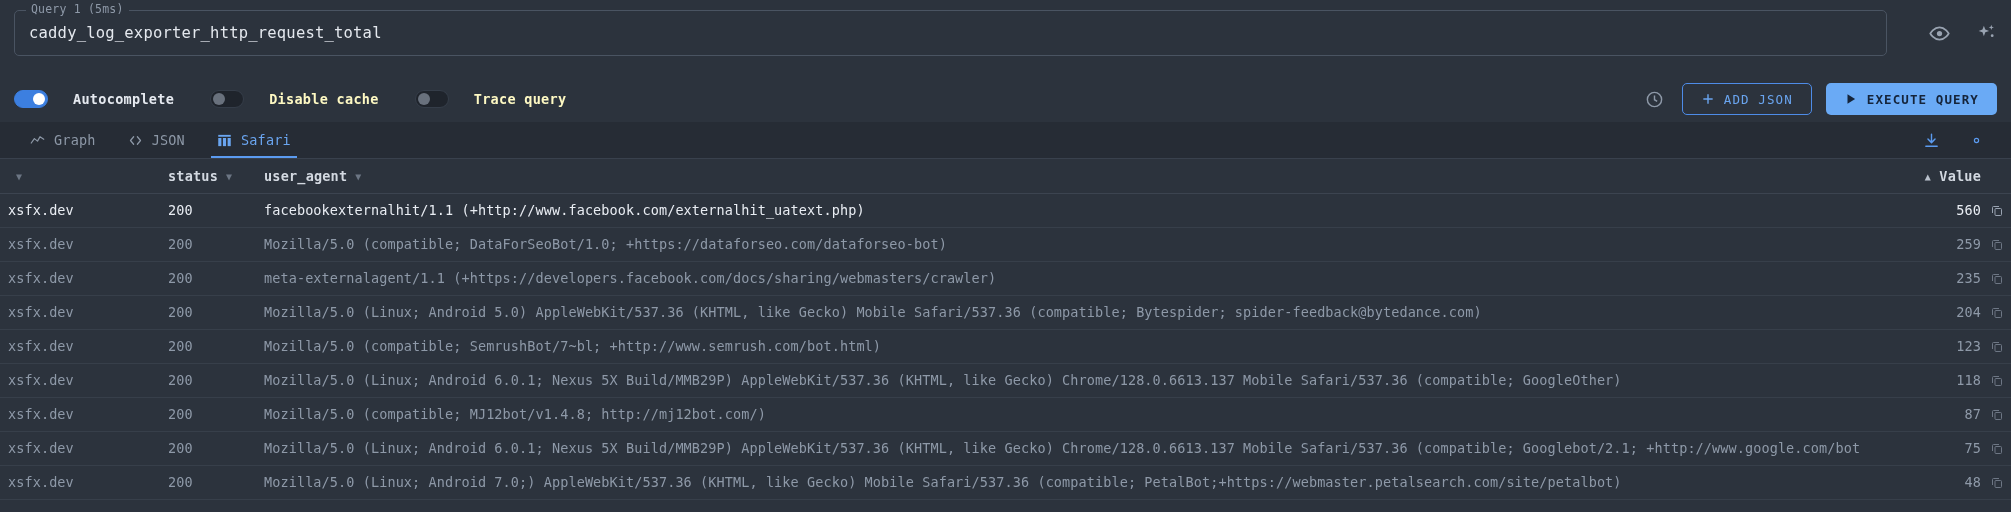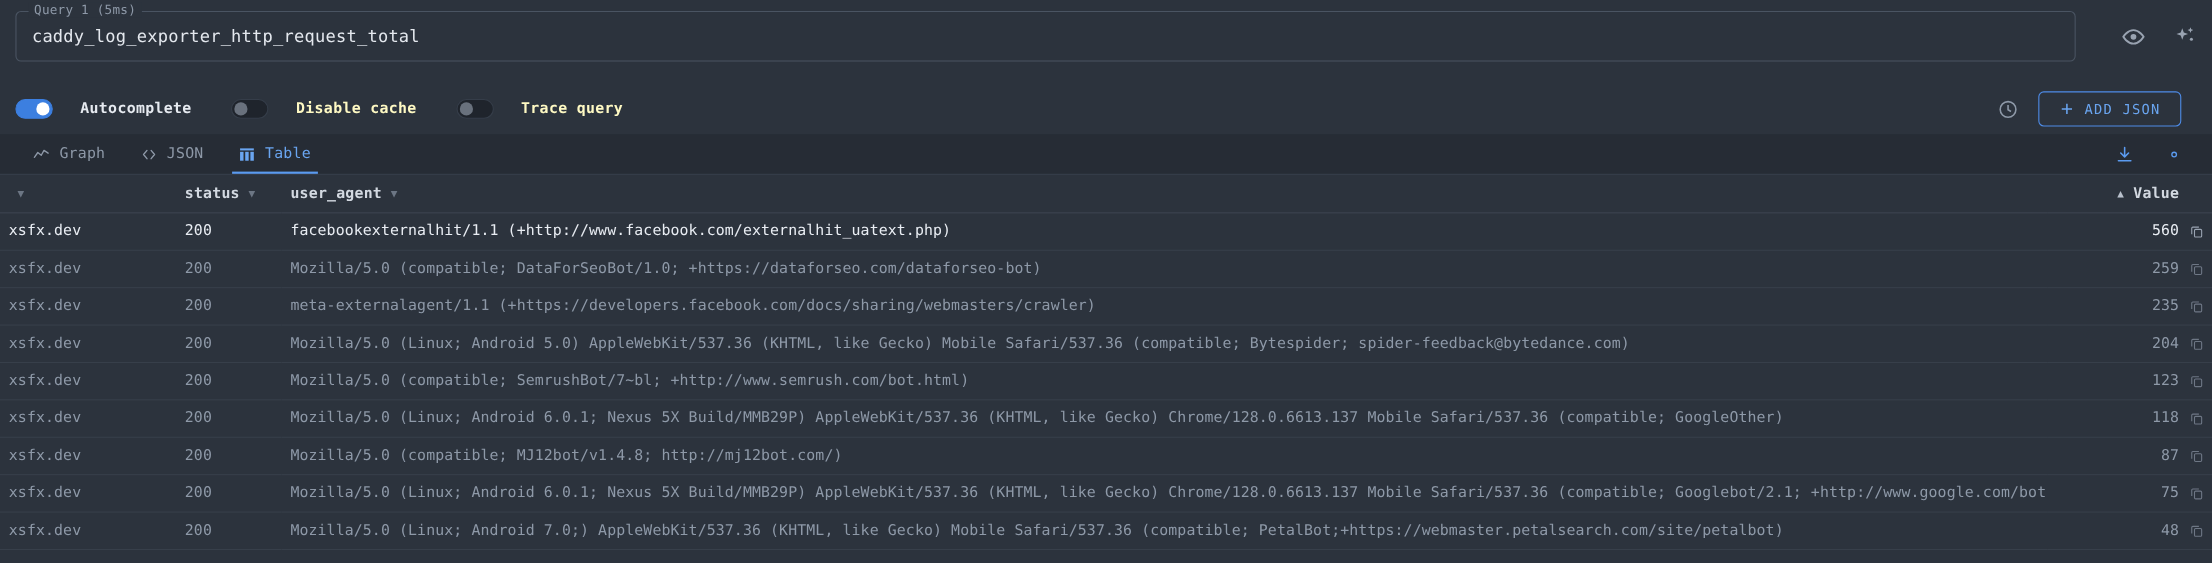--- a/index.html
+++ b/index.html
@@ -242,20 +242,26 @@
     </svg>
   </div>
 
   <div class="btn btn-outline">
     <svg viewBox="0 0 24 24" fill="none" stroke="currentColor" stroke-width="2.4">
       <path d="M12 4v16M4 12h16"></path>
     </svg>
     <span>ADD JSON</span>
   </div>
 
+  <div class="btn btn-primary">
+    <svg viewBox="0 0 24 24" fill="currentColor">
+      <path d="M6 4l13 8-13 8V4z"></path>
+    </svg>
+    <span>EXECUTE QUERY</span>
+  </div>
 </div>
 
 <div class="tabs-bar">
 
   <div class="tab">
     <svg viewBox="0 0 24 24" fill="none" stroke="currentColor" stroke-width="2">
       <path d="M2 16l5-7 5 4 4-7 6 4" stroke-linecap="round" stroke-linejoin="round"></path>
     </svg>
     <span>Graph</span>
   </div>
@@ -267,21 +273,21 @@
     <span>JSON</span>
   </div>
 
   <div class="tab active">
     <svg viewBox="0 0 24 24" fill="currentColor">
       <rect x="2" y="3" width="20" height="3"></rect>
       <rect x="2" y="8" width="5" height="13"></rect>
       <rect x="9.5" y="8" width="5" height="13"></rect>
       <rect x="17" y="8" width="5" height="13"></rect>
     </svg>
-    <span>Table</span>
+    <span>Safari</span>
   </div>
 
   <div class="tabs-right">
     <svg viewBox="0 0 24 24" fill="none" stroke="currentColor" stroke-width="2">
       <path d="M12 3v11M7 10l5 5 5-5" stroke-linecap="round" stroke-linejoin="round"></path>
       <path d="M4 20h16" stroke-linecap="round"></path>
     </svg>
     <svg viewBox="0 0 24 24" fill="currentColor">
       <path d="M12 8.2a3.8 3.8 0 100 7.6 3.8 3.8 0 000-7.6zm0 5.9a2.1 2.1 0 110-4.2 2.1 2.1 0 010 4.2z"></path>
       <path d="M21 13.6v-3.2l-2.5-.5a6.9 6.9 0 00-.8-1.9l1.4-2.1-2.2-2.2-2.1 1.4a6.9 6.9 0 00-1.9-.8L12.4 2h-3.2l-.5 2.3a6.9 6.9 0 00-1.9.8L4.7 3.7 2.5 5.9l1.4 2.1a6.9 6.9 0 00-.8 1.9L.6 10.4v3.2l2.5.5c.2.7.5 1.3.8 1.9l-1.4 2.1 2.2 2.2 2.1-1.4c.6.3 1.2.6 1.9.8l.5 2.3h3.2l.5-2.3c.7-.2 1.3-.5 1.9-.8l2.1 1.4 2.2-2.2-1.4-2.1c.3-.6.6-1.2.8-1.9l2.5-.5z" opacity="0"></path>

